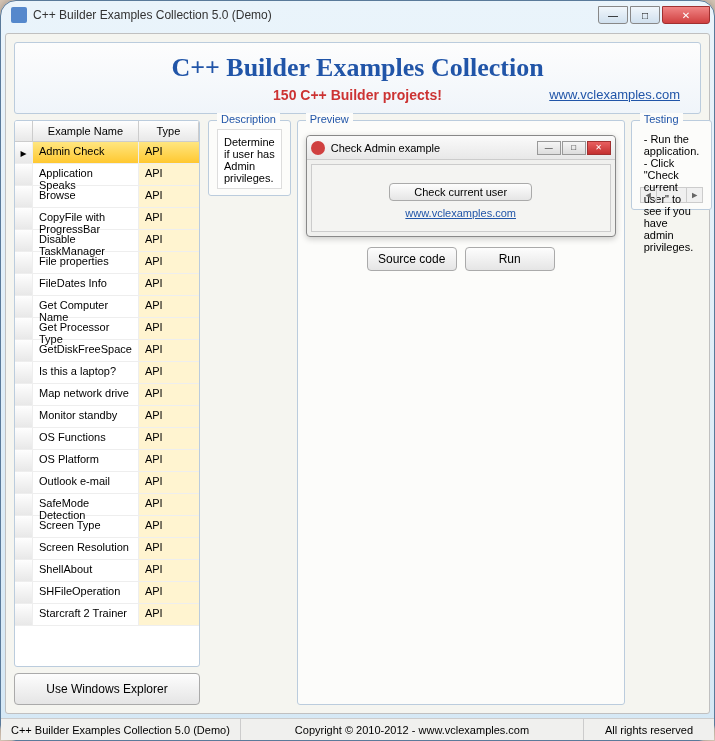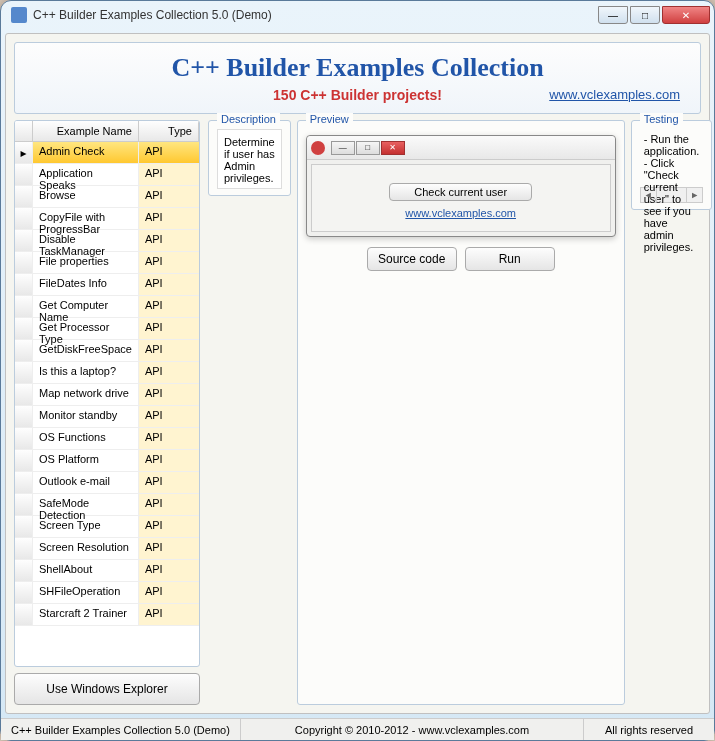--- a/index.html
+++ b/index.html
@@ -1,35 +1,35 @@
 <!DOCTYPE html>
 <html><head>
 <meta charset="utf-8">
 <style>
 * { box-sizing: border-box; margin: 0; padding: 0; }
 body { font-family: "Segoe UI", Tahoma, sans-serif; font-size: 12px; background: #d8c8b8; width: 715px; height: 741px; overflow: hidden; }
-.window { width: 715px; height: 741px; background: linear-gradient(#eaf4fb, #d5e8f5); border: 1px solid #5a7a9a; border-radius: 11px; box-shadow: 0 0 10px rgba(0,0,0,0.3); display: flex; flex-direction: column; }
+.window { width: 715px; height: 741px; background: linear-gradient(#eaf4fb, #d5e8f5); border: 1px solid #5a7a9a; border-radius: 16px; box-shadow: 0 0 10px rgba(0,0,0,0.3); display: flex; flex-direction: column; }
 .titlebar { height: 28px; display: flex; align-items: center; padding: 0 4px; }
 .titlebar-icon { width: 16px; height: 16px; margin: 0 6px; background: #5588cc; border-radius: 2px; }
 .titlebar-text { flex: 1; font-size: 12px; color: #333; }
 .win-btns { display: flex; gap: 2px; }
 .win-btn { width: 30px; height: 18px; border: 1px solid #888; border-radius: 0 0 3px 3px; display: flex; align-items: center; justify-content: center; font-size: 10px; cursor: pointer; }
 .win-btn.min { background: linear-gradient(#f0f6fb,#d0e0ee); }
 .win-btn.max { background: linear-gradient(#f0f6fb,#d0e0ee); }
 .win-btn.close { width: 48px; background: linear-gradient(#f08585,#d04040); color: #fff; border-color: #a03030; }
 .content { flex: 1; background: #f5f5f0; margin: 4px; border: 1px solid #c0c0c0; border-radius: 3px; display: flex; flex-direction: column; padding: 8px; gap: 6px; }
 .header-panel { border: 1px solid #bcd; border-radius: 3px; background: linear-gradient(#fdfdfd,#f0f5fa); padding: 10px; text-align: center; }
 .header-title { font-size: 26px; font-weight: bold; color: #2155a8; font-family: Georgia, serif; }
 .header-sub { font-size: 14px; font-weight: bold; color: #cc3333; margin-top: 4px; display: inline-block; }
 .header-link { font-size: 13px; color: #2155a8; text-decoration: underline; float: right; margin-top: -16px; margin-right: 10px;}
 .main-row { flex: 1; display: flex; gap: 8px; min-height: 0; }
 .left-col { width: 280px; display: flex; flex-direction: column; gap: 6px; }
 .grid-panel { flex: 1; border: 1px solid #bcd; border-radius: 3px; background: #fff; display: flex; flex-direction: column; overflow: hidden; }
 .grid-head { display: flex; background: linear-gradient(#fefefe,#e8e8e8); border-bottom: 1px solid #ccc; }
-.grid-head-cell { padding: 4px 6px; border-right: 1px solid #ccc; font-size: 11px; text-align: right;}
+.grid-head-cell { padding: 4px 6px; border-right: 1px solid #ccc; font-size: 11px; text-align: center;}
 .gh-sel { width: 18px; }
 .gh-name { flex: 1; }
 .gh-type { width: 60px; }
 .grid-body { flex: 1; overflow-y: scroll; }
 .grid-row { display: flex; height: 22px; border-bottom: 1px solid #eee; align-items: stretch; cursor: pointer; }
 .grid-row.sel { background: linear-gradient(#ffe680,#ffc830); }
 .gc-sel { width: 18px; border-right: 1px solid #eee; display:flex;align-items:center;justify-content:center; background: linear-gradient(#fefefe,#e8e8e8);}
 .gc-name { flex: 1; padding: 3px 6px; border-right: 1px solid #eee; font-size: 11px; }
 .gc-type { width: 60px; padding: 3px 6px; font-size: 11px; background: #fff4d0; }
 .grid-row.sel .gc-type { background: transparent; }
@@ -217,20 +217,21 @@
         <div class="fieldset desc-box">
           <span class="legend">Description</span>
           <div class="desc-text">Determine if user has Admin privileges.</div>
         </div>
 
         <div class="fieldset preview-box">
           <span class="legend">Preview</span>
           <div class="preview-window">
             <div class="pw-title">
               <div class="pw-icon"></div>
+              <div class="pw-title-text">Check Admin example</div>
               <div class="pw-btns">
                 <div class="pw-btn">—</div>
                 <div class="pw-btn">□</div>
                 <div class="pw-btn close">✕</div>
               </div>
             </div>
             <div class="pw-body">
               <div class="btn">Check current user</div>
               <a class="pw-link">www.vclexamples.com</a>
             </div>

